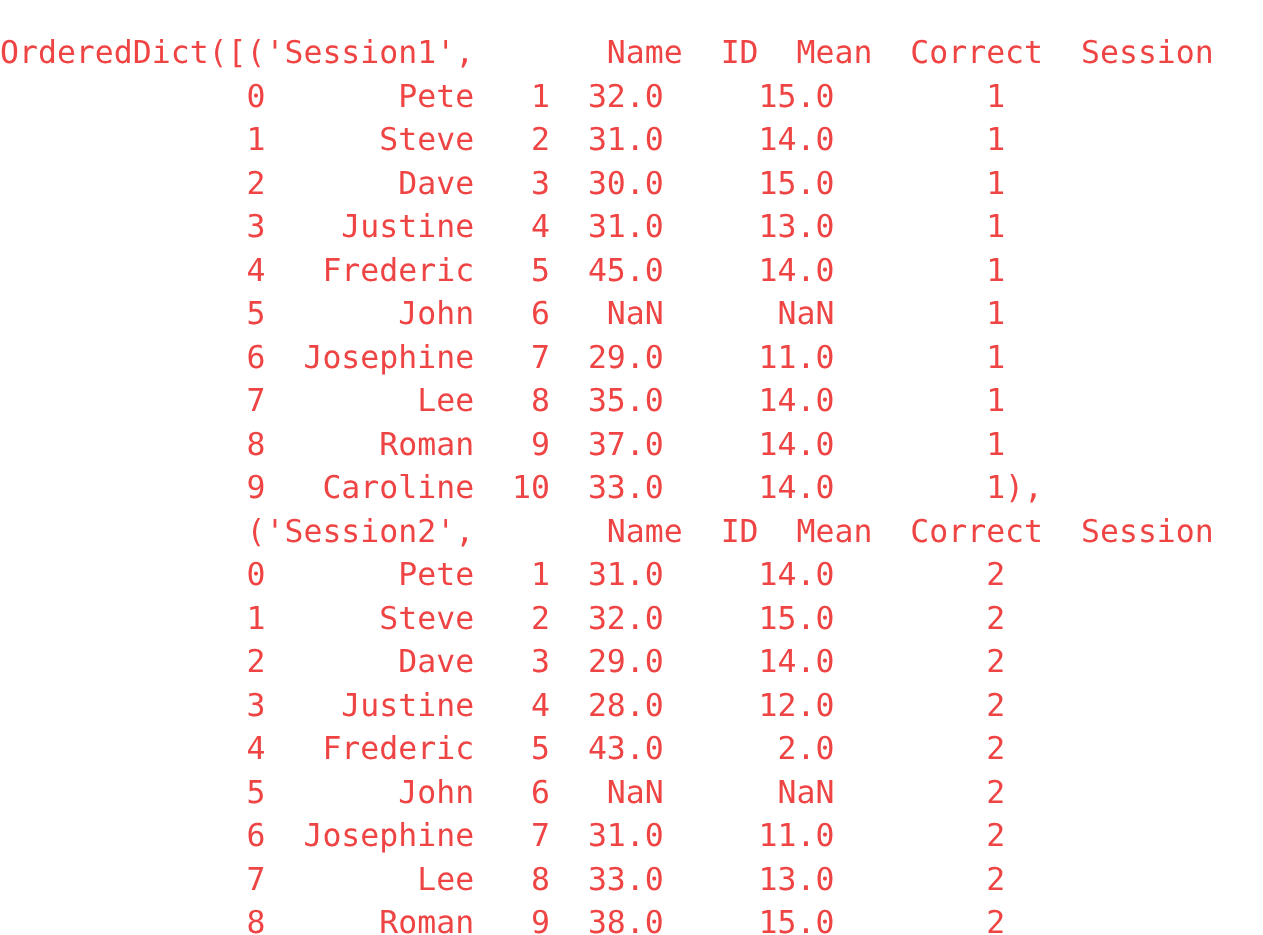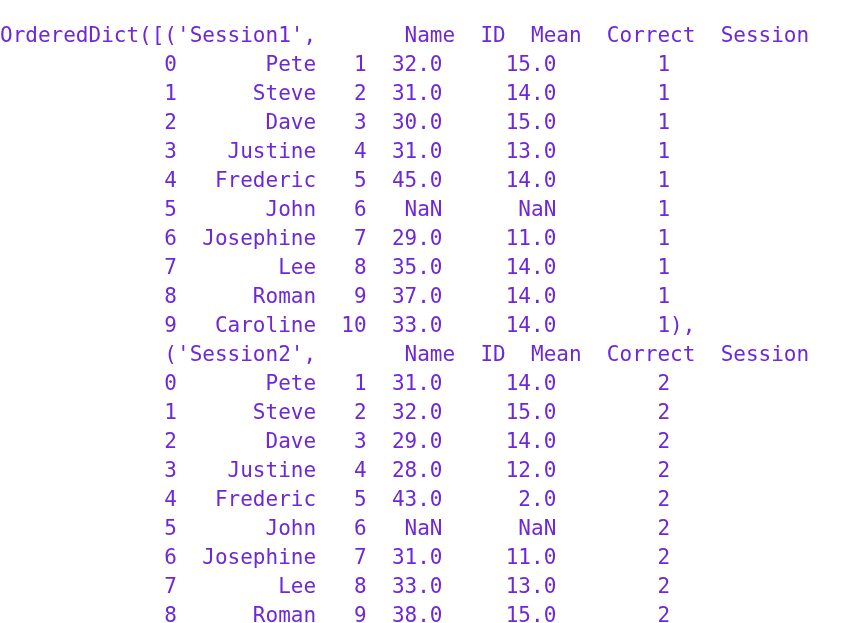--- a/index.html
+++ b/index.html
@@ -30,21 +30,21 @@
     box-sizing: border-box;
   }
 
   .repr-line {
     display: block;
     height: 29px;
     line-height: 29px;
     white-space: pre;
     font-family: "DejaVu Sans Mono", "Liberation Mono", monospace;
     font-size: 21px;
-    color: #6d28d9;
+    color: #ef4444;
     margin: 0;
     padding: 0;
   }
 
   
   #repr-output > .repr-line:first-child {
     margin-top: 1px;
   }
 </style>
 </head>

